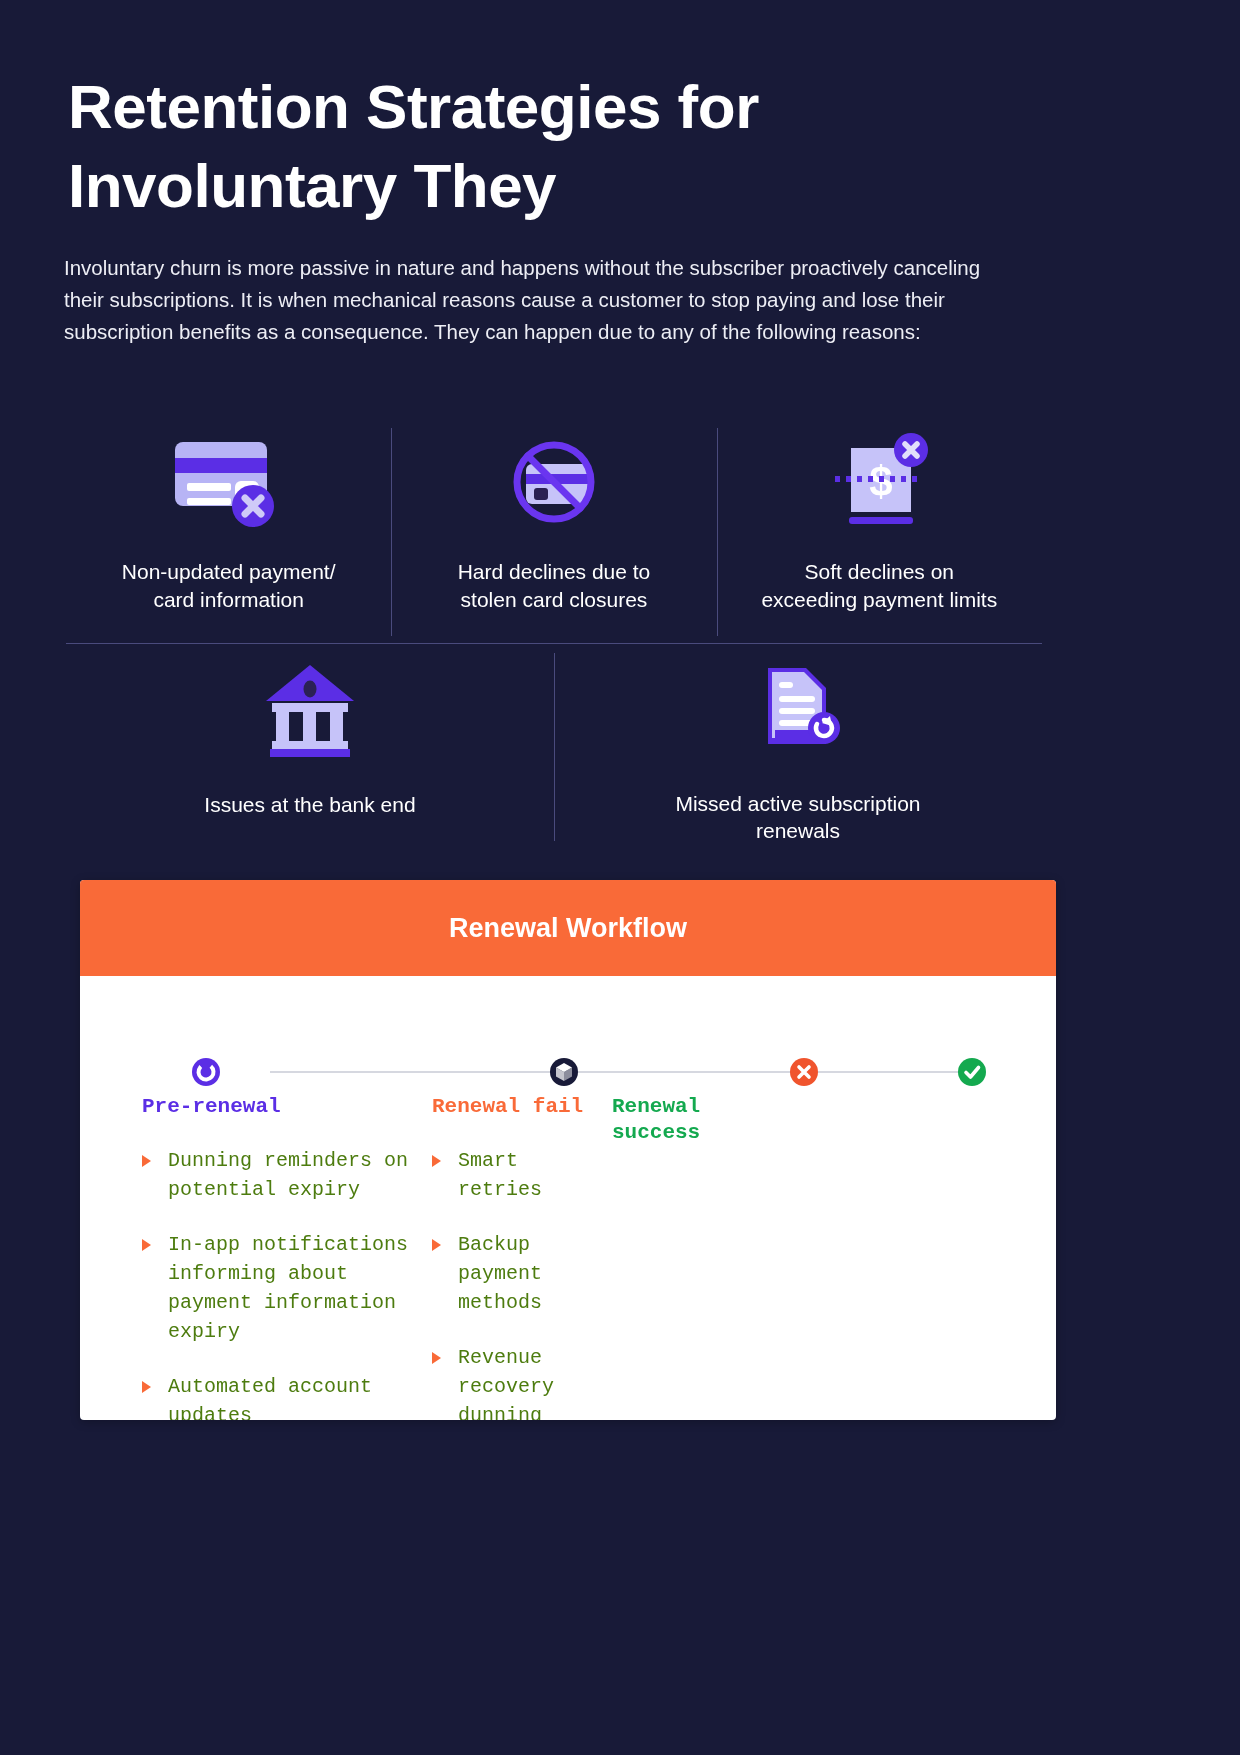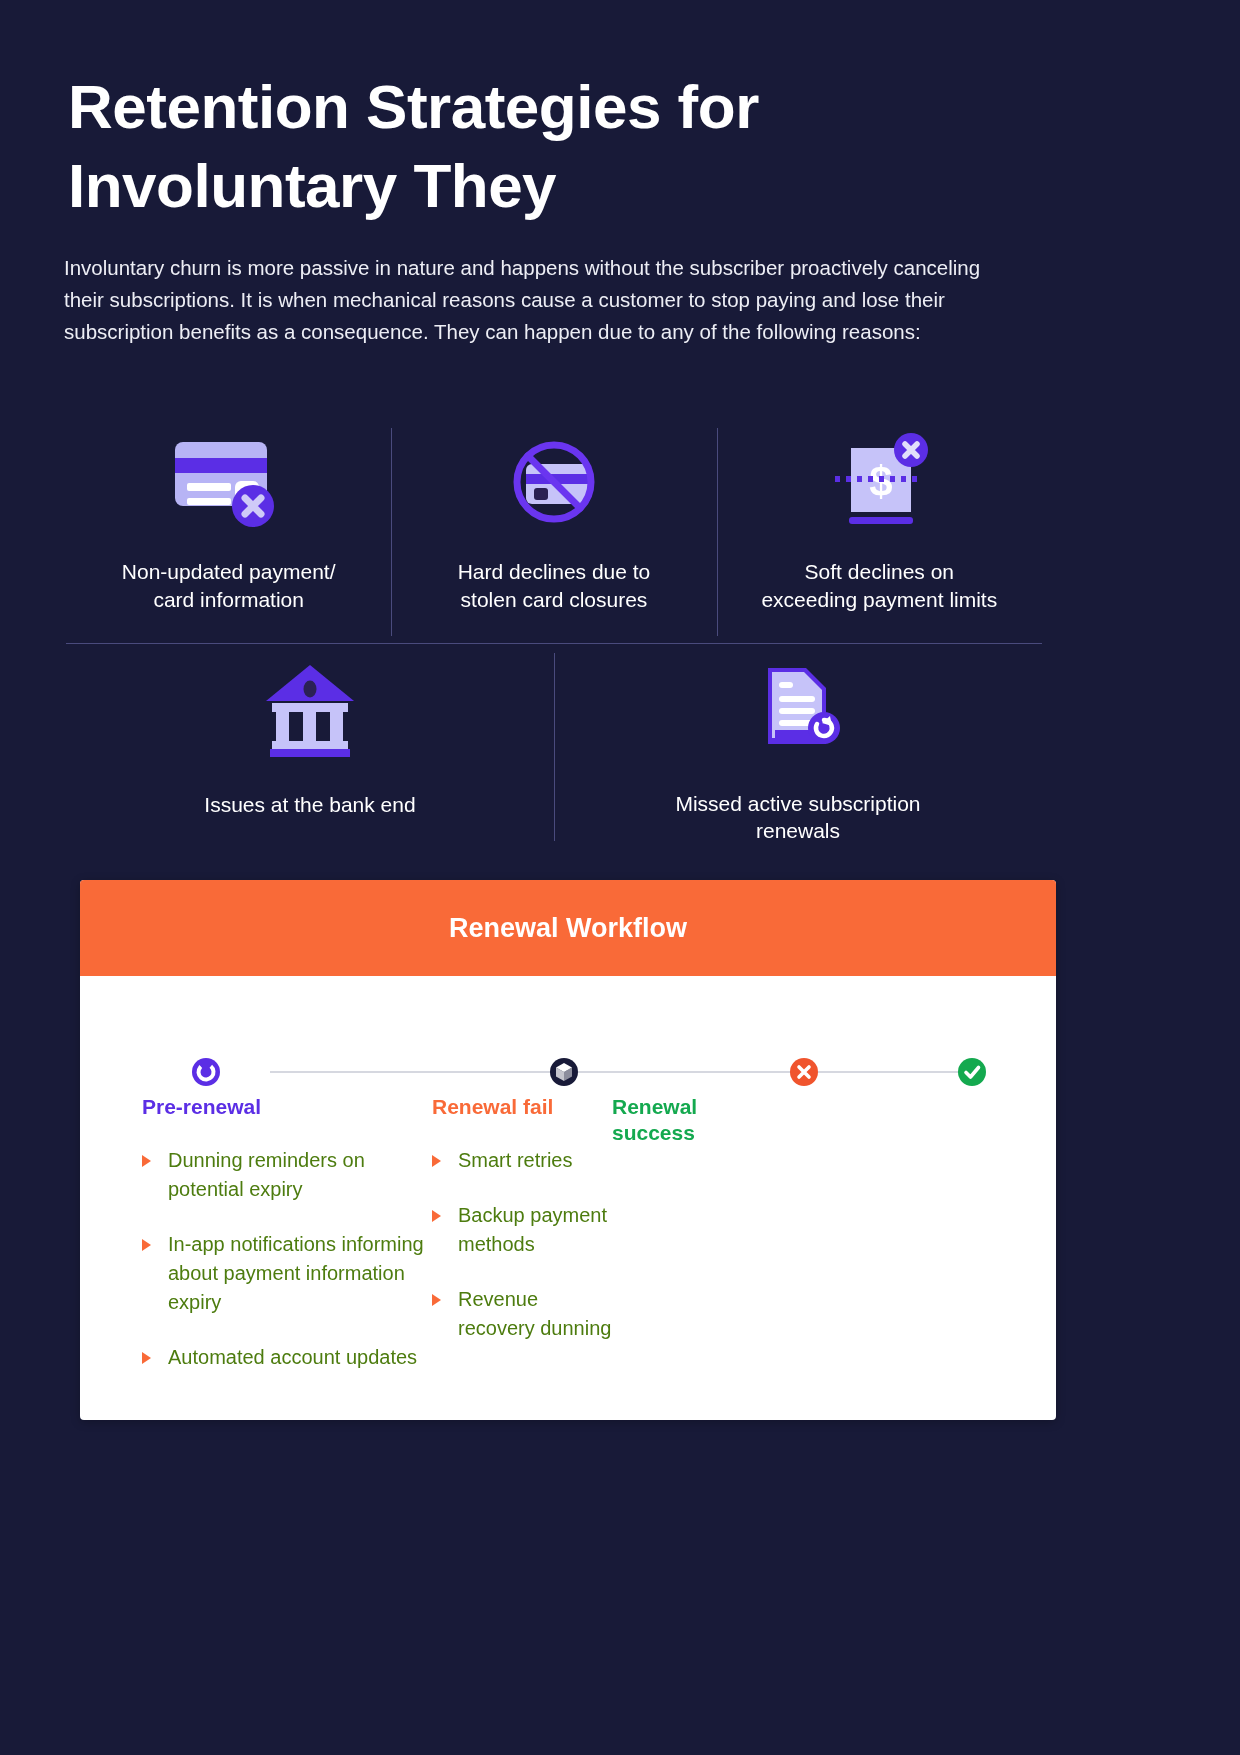--- a/index.html
+++ b/index.html
@@ -56,21 +56,21 @@
     position: absolute; left: 66px; top: 880px; width: 976px; height: 540px;
     background: #ffffff; border-radius: 4px; overflow: hidden;
     box-shadow: 0 2px 10px rgba(0,0,0,0.25);
     margin-left: 14px;
   }
   .card-header {
     height: 96px; background: #f96a38; display: flex;
     align-items: center; justify-content: center;
   }
   .card-header-title { color: #fff; font-size: 27px; font-weight: bold; }
-  .card-body { position: relative; padding: 40px 0 0 0; height: 444px; }
+  .card-body { position: relative; padding: 40px 0 0 0; height: 444px; font-family: Liberation Mono, monospace; }
 
   .track {
     position: absolute; left: 0; right: 0; top: 66px; height: 60px;
   }
   .track-line {
     position: absolute; left: 190px; right: 85px; top: 29px; height: 2px;
     background: #d6d8e0;
   }
   .marker { position: absolute; top: 14px; width: 32px; height: 32px; border-radius: 50%;
             display: flex; align-items: center; justify-content: center; }

